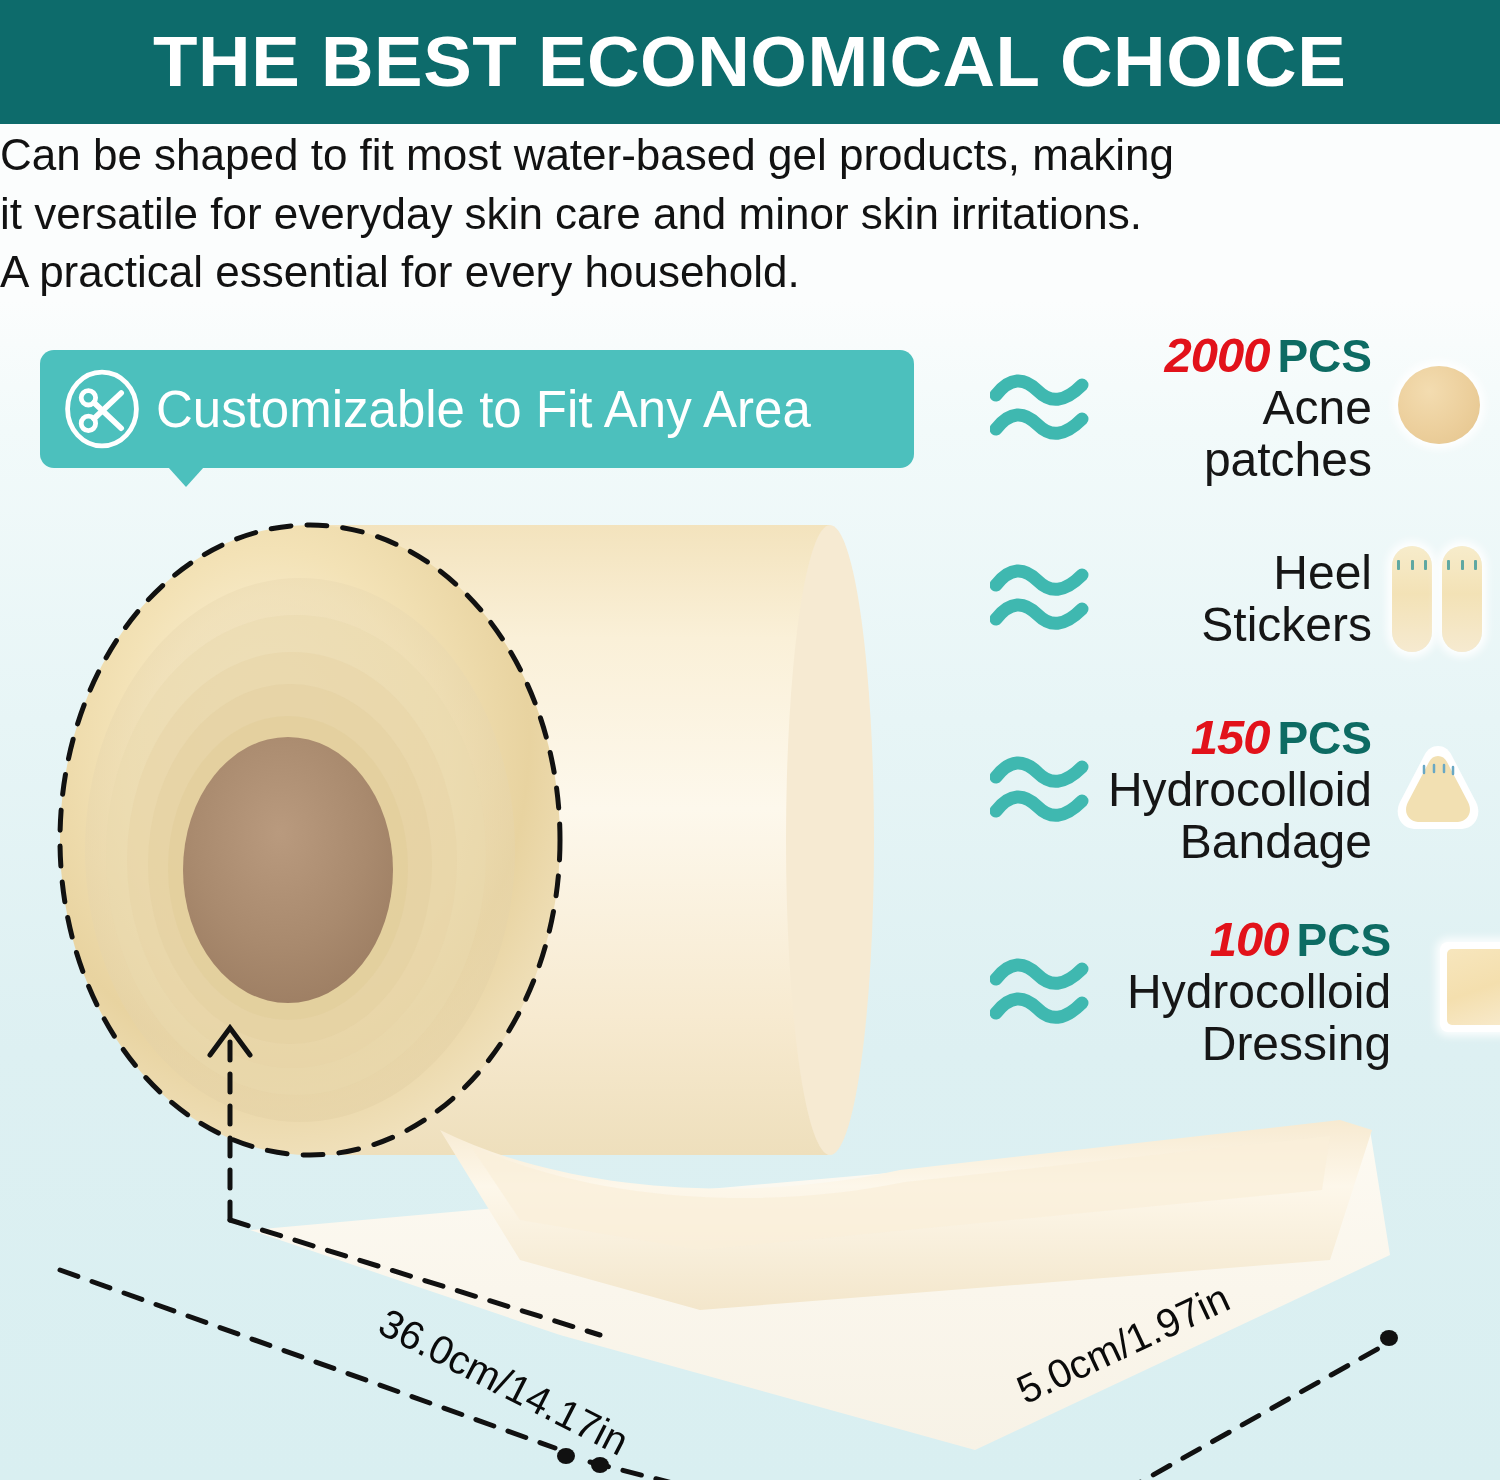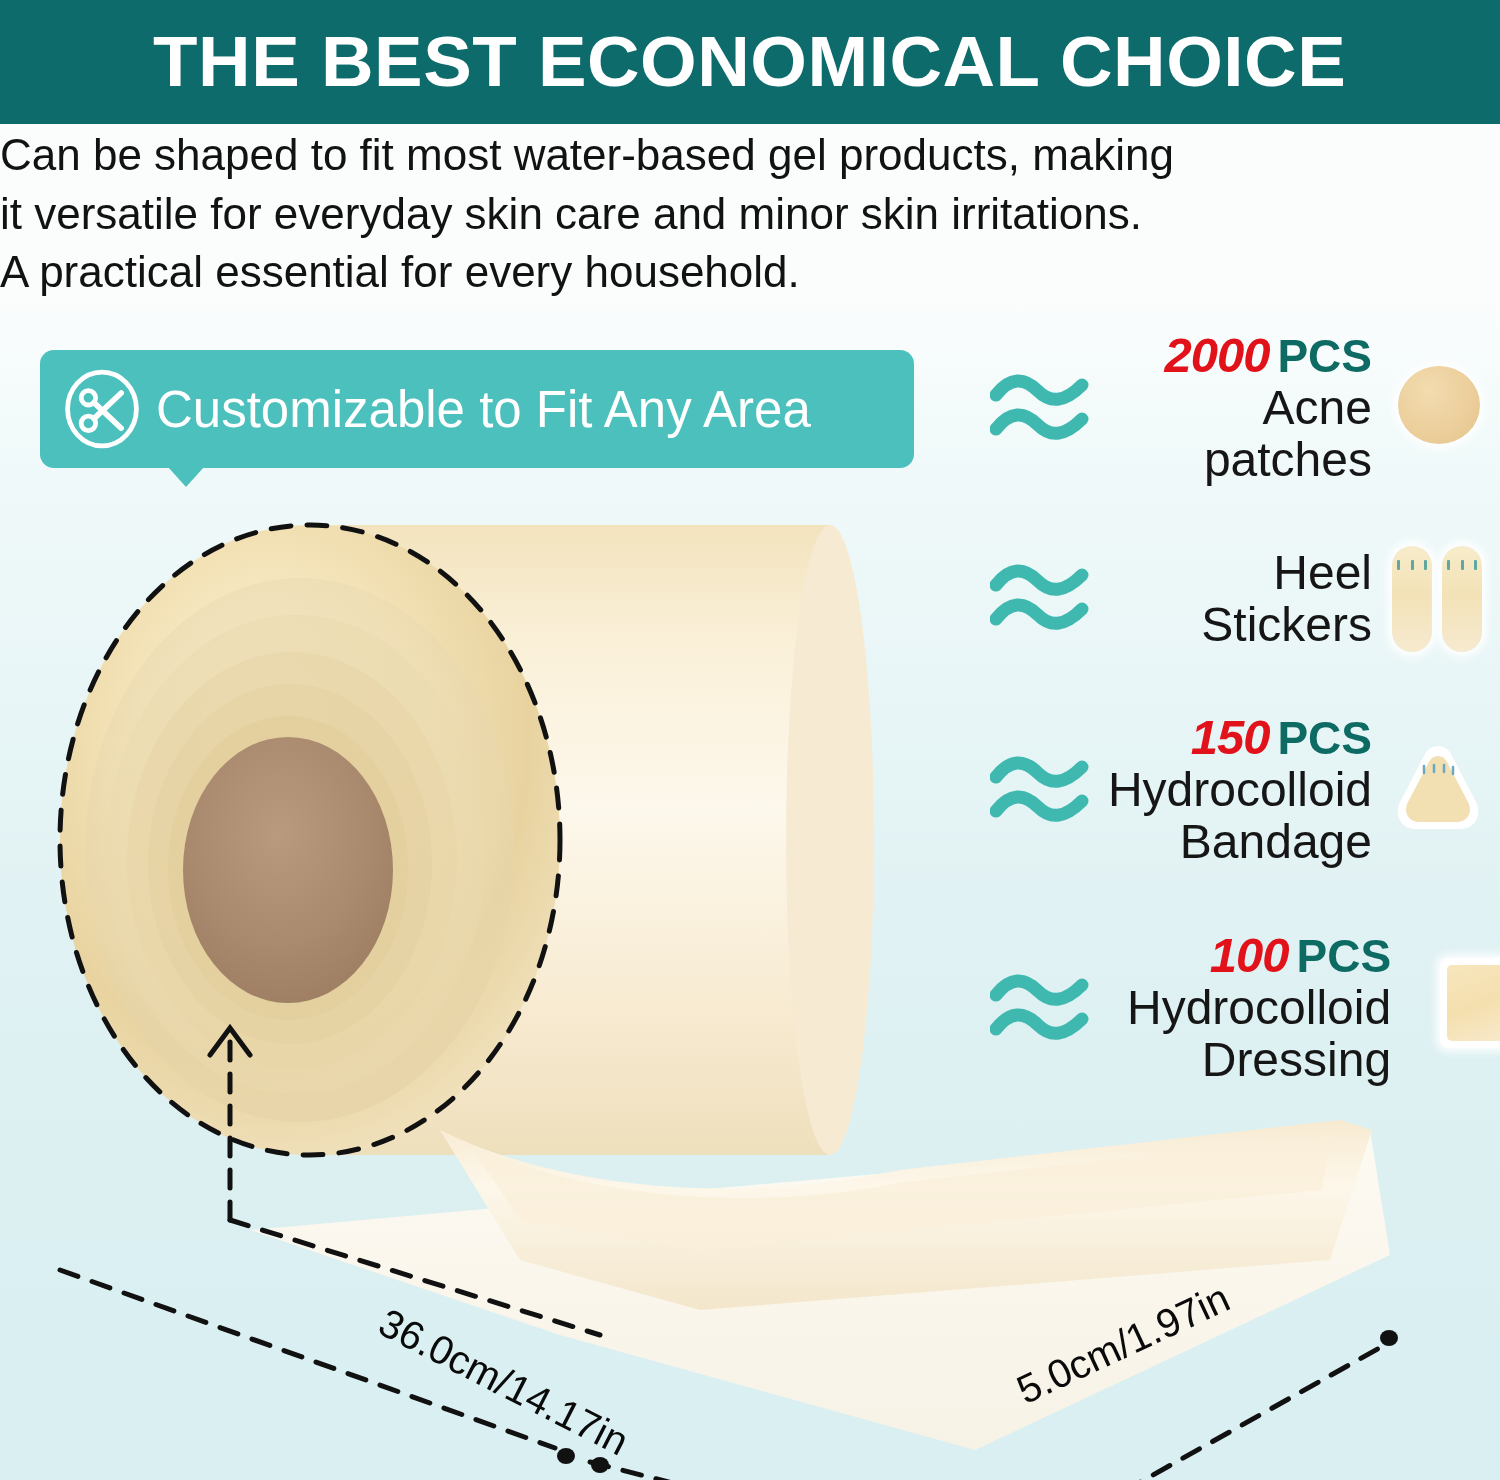--- a/index.html
+++ b/index.html
@@ -87,21 +87,21 @@
     width:500px; height:745px;
   }
   .stat-row {
     position:absolute; left:0;
     width:500px; height:140px;
     display:flex; align-items:center;
   }
   .stat-row[data-idx="0"] { top:8px; }
   .stat-row[data-idx="1"] { top:198px; }
   .stat-row[data-idx="2"] { top:390px; }
-  .stat-row[data-idx="3"] { top:608px;gap:27px; }
+  .stat-row[data-idx="3"] { top:592px;gap:27px; }
 
   .wave-icon { width:110px; height:74px; flex:0 0 110px; }
 
   .stat-text {
     flex:1 1 auto;
     text-align:right;
     padding-right:14px;
   }
   .stat-top { white-space:nowrap; line-height:1.0; }
   .stat-count {

